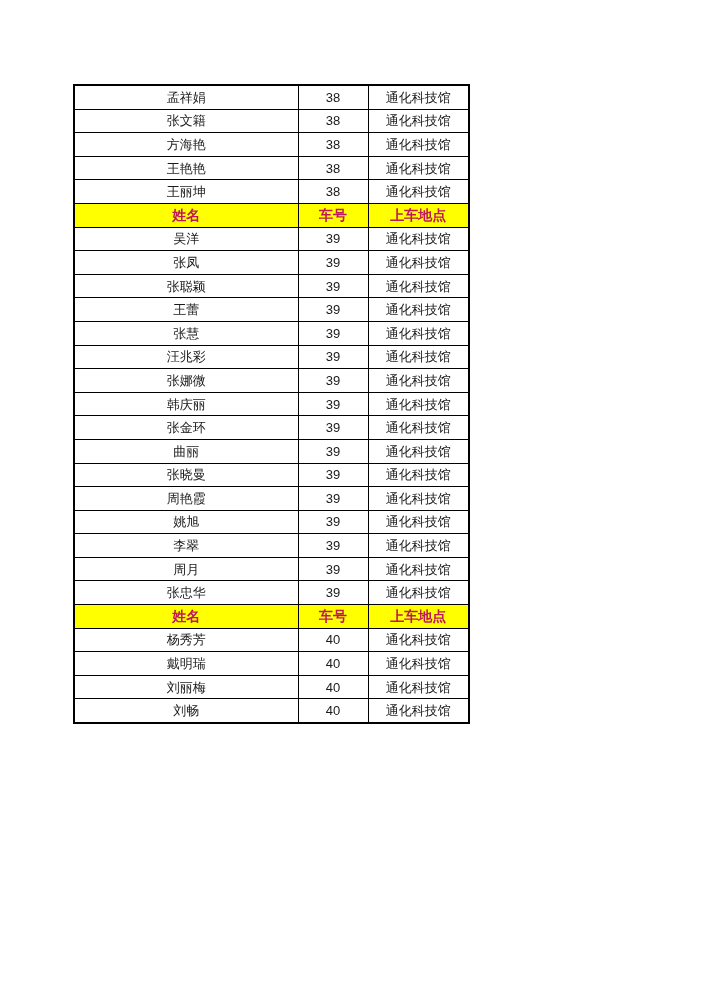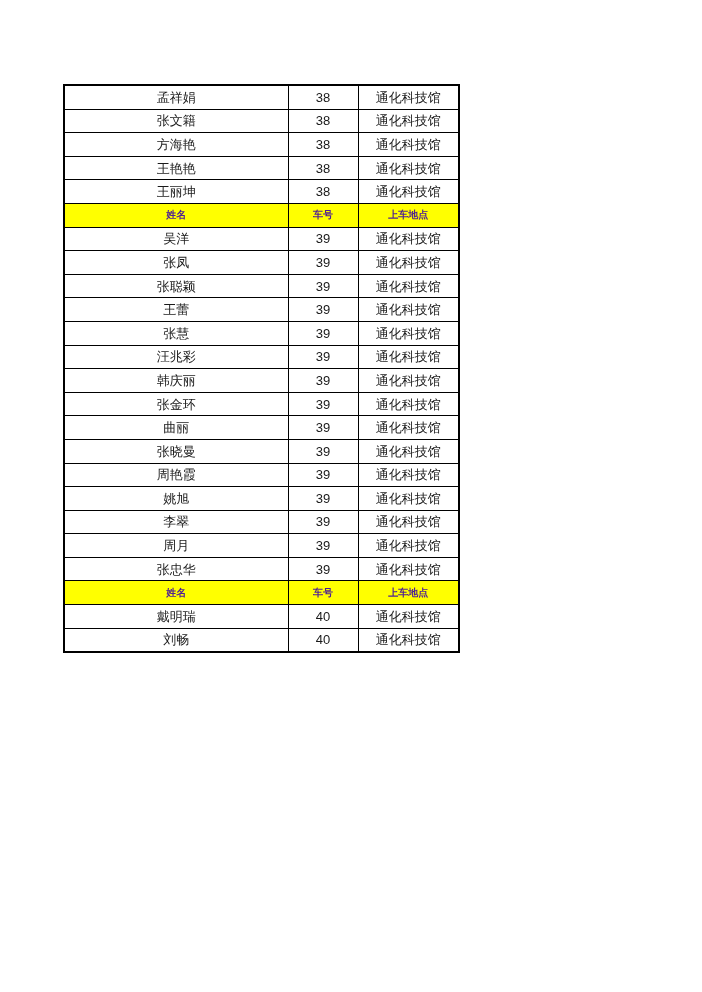--- a/index.html
+++ b/index.html
@@ -10,21 +10,21 @@
   .page {
     position: relative;
     width: 702px;
     height: 992px;
     background: var(--page-bg, #ffffff);
     font-family: "Liberation Sans", "DejaVu Sans", sans-serif;
     overflow: hidden;
   }
   table.roster {
     position: absolute;
-    left: 63px;
+    left: 73px;
     top: 84px;
     width: 395px;
     border-collapse: collapse;
     table-layout: fixed;
     border: 2px solid var(--border-color, #000000);
   }
   table.roster td {
     border: 1px solid var(--border-color, #000000);
     height: 22.6px;
     padding: 0 2px;
@@ -32,22 +32,22 @@
     vertical-align: middle;
     font-size: 13px;
     line-height: 1;
     color: var(--text-color, #1a1a1a);
     white-space: nowrap;
     overflow: hidden;
   }
   table.roster tr.header-row td {
     background: var(--header-bg, #ffff00);
     font-weight: bold;
-    font-size: 10px;
-    color: #4c1d95;
+    font-size: 14px;
+    color: #be185d;
   }
 </style>
 </head>
 <body>
 
 <div class="page">
   <table class="roster">
     <colgroup>
       <col id="col-name" style="width: 224px;">
       <col id="col-bus" style="width: 70px;">
@@ -108,20 +108,25 @@
           <td>张慧</td>
           <td>39</td>
           <td>通化科技馆</td>
         </tr>
         <tr>
           <td>汪兆彩</td>
           <td>39</td>
           <td>通化科技馆</td>
         </tr>
         <tr>
+          <td>张娜微</td>
+          <td>39</td>
+          <td>通化科技馆</td>
+        </tr>
+        <tr>
           <td>韩庆丽</td>
           <td>39</td>
           <td>通化科技馆</td>
         </tr>
         <tr>
           <td>张金环</td>
           <td>39</td>
           <td>通化科技馆</td>
         </tr>
         <tr>
@@ -158,21 +163,31 @@
           <td>张忠华</td>
           <td>39</td>
           <td>通化科技馆</td>
         </tr>
         <tr class="header-row">
           <td>姓名</td>
           <td>车号</td>
           <td>上车地点</td>
         </tr>
         <tr>
+          <td>杨秀芳</td>
+          <td>40</td>
+          <td>通化科技馆</td>
+        </tr>
+        <tr>
           <td>戴明瑞</td>
+          <td>40</td>
+          <td>通化科技馆</td>
+        </tr>
+        <tr>
+          <td>刘丽梅</td>
           <td>40</td>
           <td>通化科技馆</td>
         </tr>
         <tr>
           <td>刘畅</td>
           <td>40</td>
           <td>通化科技馆</td>
         </tr>
       </tbody>
   </table>

